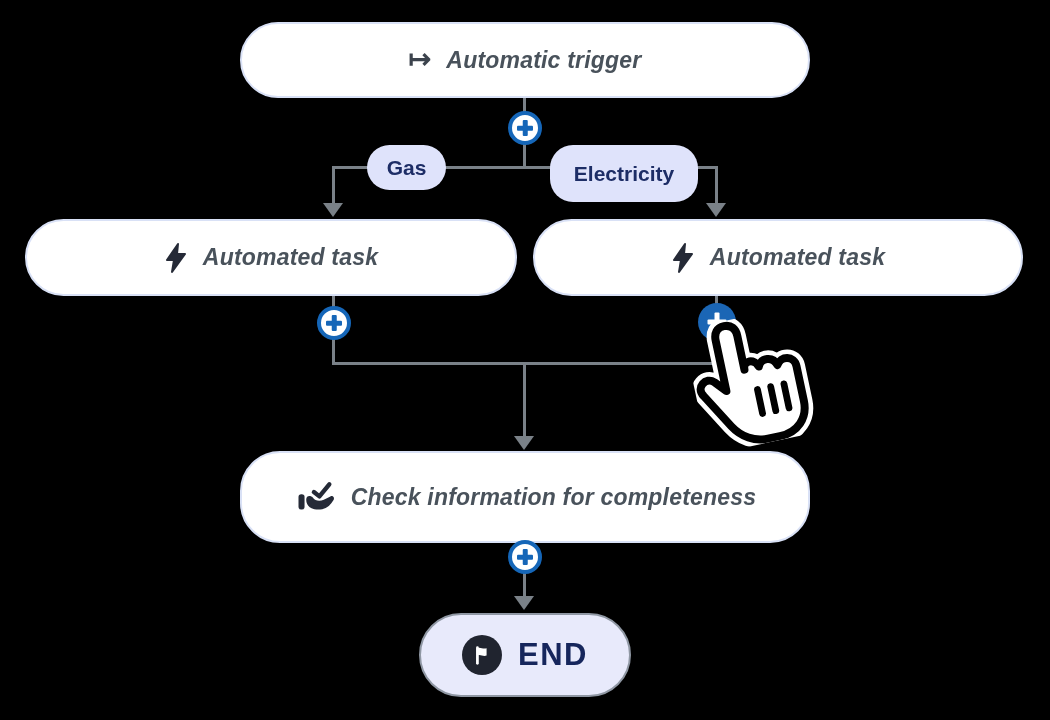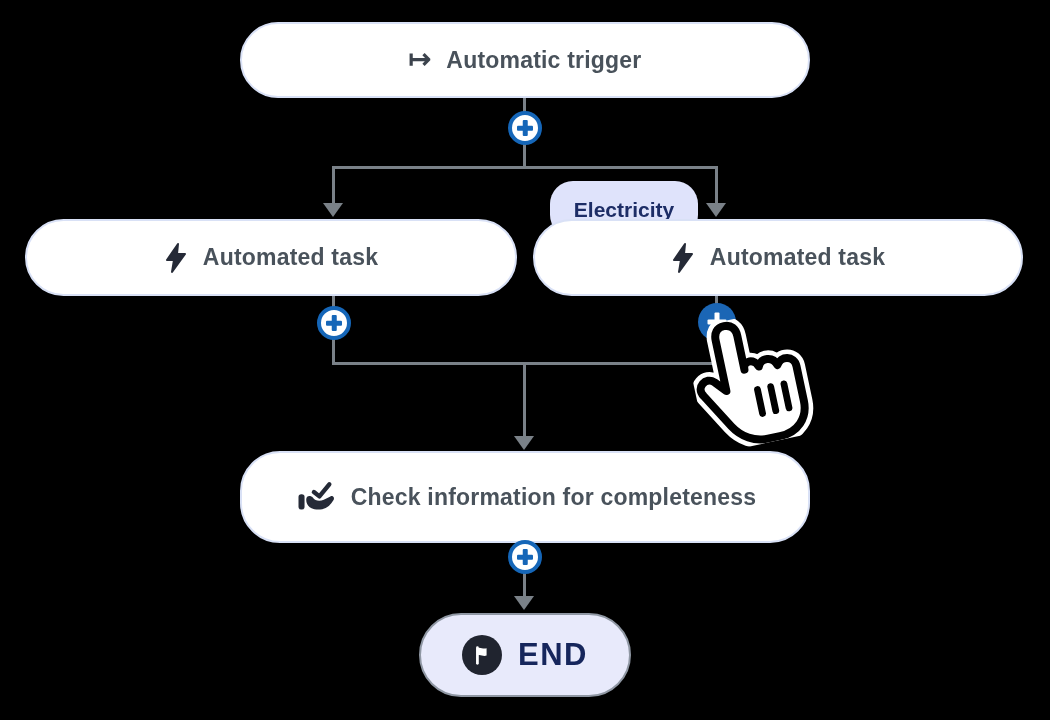--- a/index.html
+++ b/index.html
@@ -14,21 +14,21 @@
     border-left:10px solid transparent;border-right:10px solid transparent;
     border-top:14px solid #7a8188;
   }
   
   .node{
     position:absolute;display:flex;align-items:center;justify-content:center;
     background:#fff;border:2px solid #d9e1f6;border-radius:40px;
     color:#49525b;font-size:23px;font-weight:700;letter-spacing:.2px;
     box-sizing:border-box;gap:15px;z-index:2;
   }
-  .node .nlabel{white-space:nowrap;}
+  .node .nlabel{white-space:nowrap;font-style:italic;}
   .trigger-glyph{font-size:27px;font-weight:700;color:#3c434d;line-height:1;transform:translateY(-1px);}
   
   .pill{
     position:absolute;display:flex;align-items:center;justify-content:center;
     background:#dfe3fb;border-radius:23px;color:#1d2d66;
     font-size:21px;font-weight:700;z-index:2;box-sizing:border-box;
   }
   
   .plus{
     position:absolute;width:34px;height:34px;border-radius:50%;
@@ -81,21 +81,24 @@
   <div class="node" style="left:240px;top:22px;width:570px;height:76px;">
     <span class="trigger-glyph">↦</span>
     <span class="nlabel">Automatic trigger</span>
   </div>
 
   <button class="plus" style="left:508px;top:111px;">
     <span class="pb h"></span>
     <span class="pb v"></span>
   </button>
 
-  <div class="pill" style="left:550px;top:145px;width:148px;height:57px;margin-top:36px;">
+  <div class="pill" style="left:367px;top:145px;width:79px;height:45px;">
+    <span>Gas</span>
+  </div>
+  <div class="pill" style="left:550px;top:145px;width:148px;height:57px;">
     <span>Electricity</span>
   </div>
 
   <div class="node" style="left:25px;top:219px;width:492px;height:77px;">
     <svg width="24" height="30" viewBox="0 0 24 30">
       <path d="M14 1 L3 17 h7 L8 29 L21 11 h-8 Z" fill="#252a37" stroke="#252a37" stroke-width="2" stroke-linejoin="round"></path>
     </svg>
     <span class="nlabel">Automated task</span>
   </div>
 

